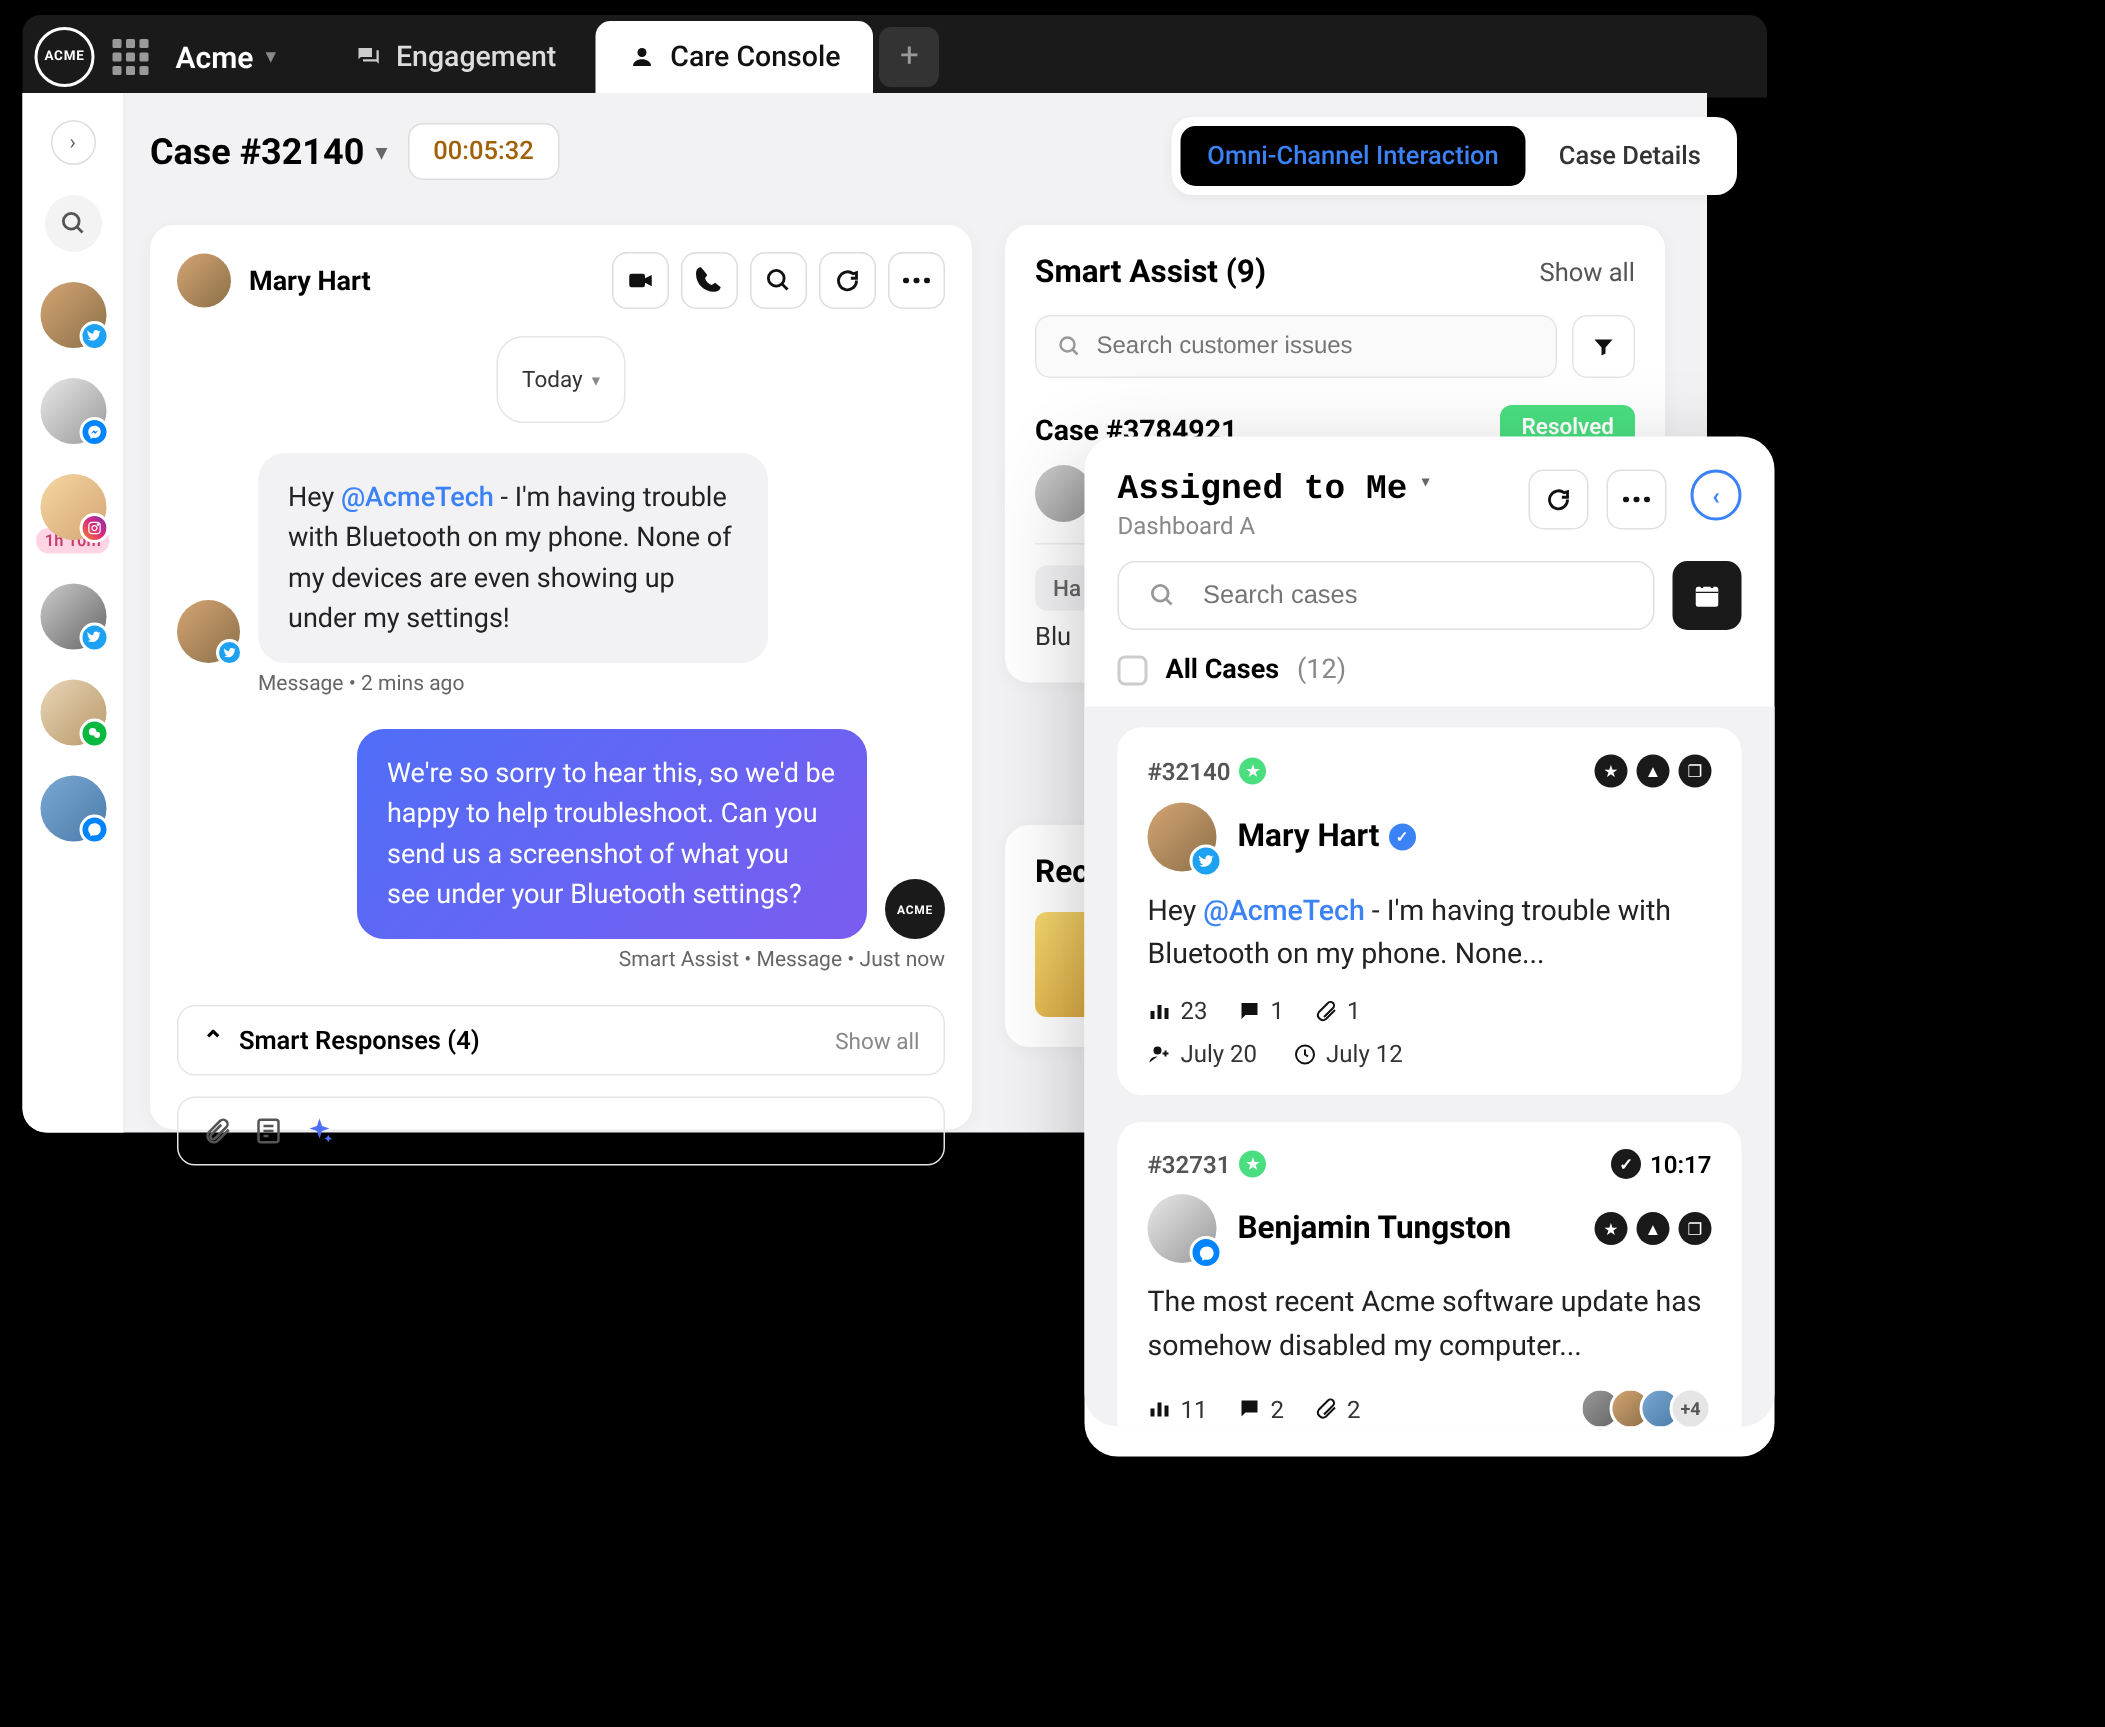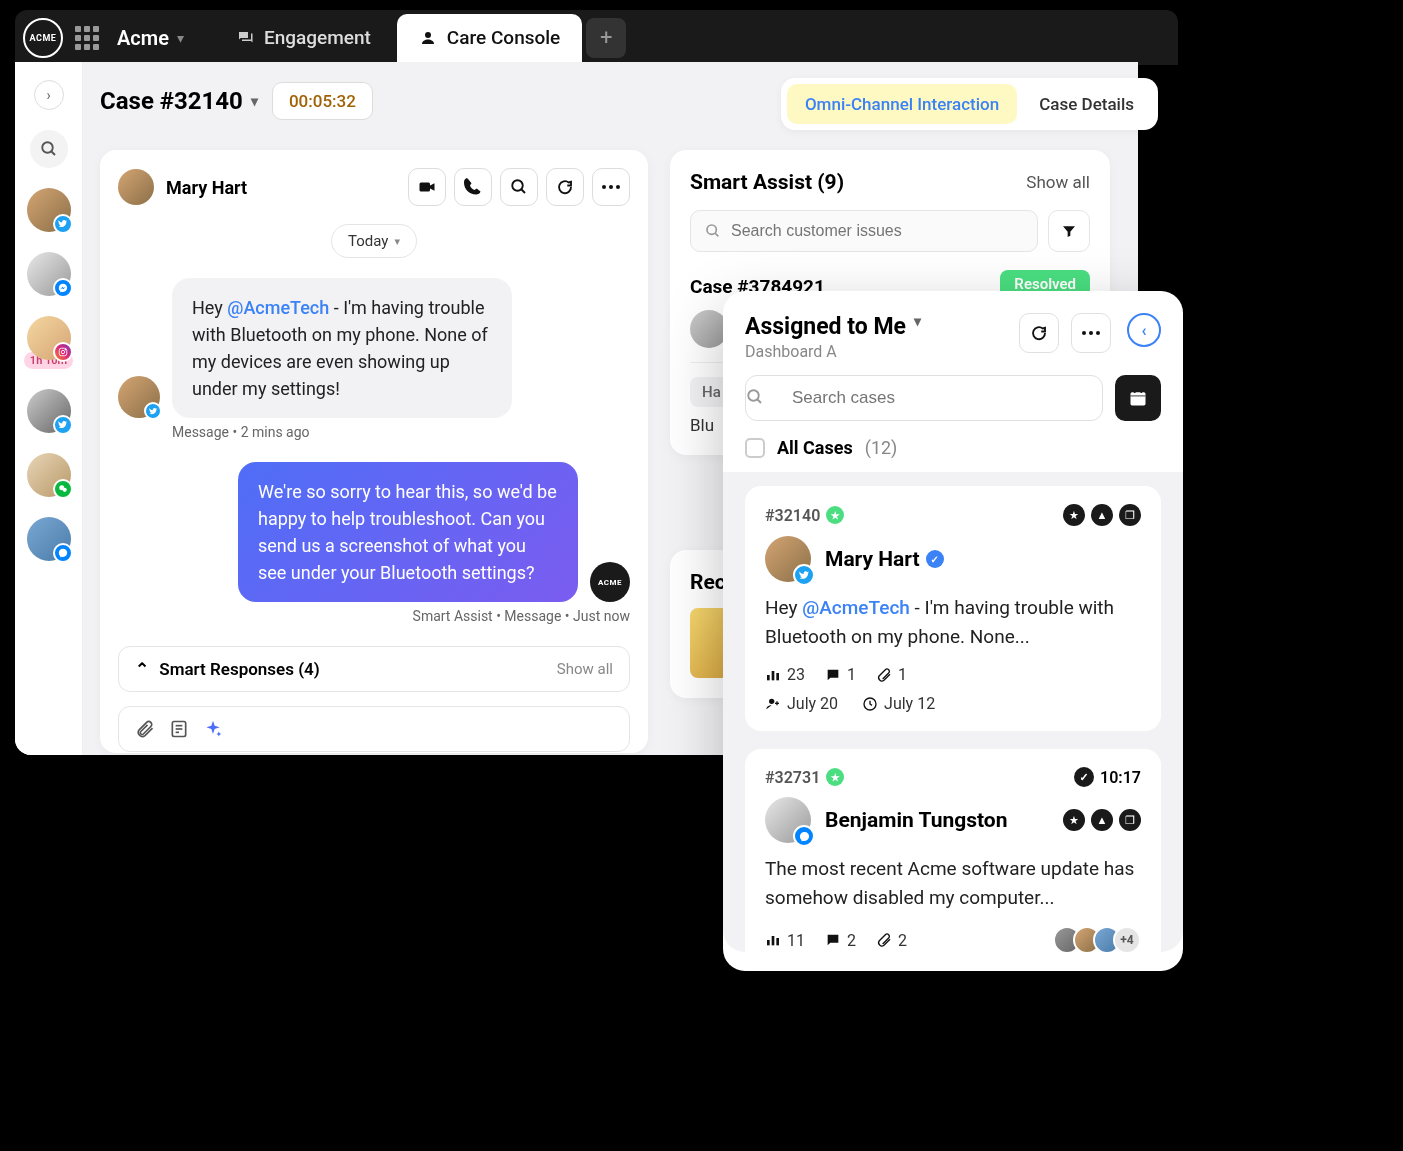--- a/index.html
+++ b/index.html
@@ -34,31 +34,31 @@
 .badge-ig { background: linear-gradient(45deg,#f58529,#dd2a7b,#8134af); }
 .badge-wc { background: #09B83E; }
 .time-badge { background: #ffd4e5; color: #c73e6a; font-size: 11px; font-weight: 600; padding: 2px 6px; border-radius: 10px; margin-top: -10px; }
 
 
 .header-row { position: absolute; top: 82px; left: 100px; display: flex; align-items: center; gap: 14px; }
 .case-title { font-size: 24px; font-weight: 700; display: flex; align-items: center; gap: 8px; cursor: pointer; }
 .timer { border: 1px solid #ddd; background: #fff; border-radius: 10px; padding: 8px 16px; font-size: 17px; font-weight: 500; color: #a16207; }
 .view-tabs { position: absolute; top: 78px; right: 245px; background: #fff; border-radius: 14px; padding: 6px; display: flex; gap: 4px; box-shadow: 0 2px 8px rgba(0,0,0,0.05); }
 .view-tab { padding: 10px 18px; border-radius: 10px; font-size: 17px; font-weight: 500; color: #333; cursor: pointer; }
-.view-tab.active { background: #fef9c3; color: #3b82f6; }
+.view-tab.active { background: #000000; color: #3b82f6; }
 
 
 .chat-panel { position: absolute; top: 150px; left: 100px; width: 548px; height: 603px; background: #fff; border-radius: 16px; padding: 18px; box-shadow: 0 2px 12px rgba(0,0,0,0.04); }
 .chat-head { display: flex; align-items: center; justify-content: space-between; margin-bottom: 18px; }
 .chat-user { display: flex; align-items: center; gap: 12px; }
 .chat-avatar { width: 36px; height: 36px; border-radius: 50%; background: linear-gradient(135deg,#d4a574,#8b6f47); }
 .chat-name { font-size: 18px; font-weight: 700; }
 .chat-actions { display: flex; gap: 8px; }
 .icon-btn { width: 38px; height: 38px; border: 1px solid #ddd; border-radius: 10px; display: flex; align-items: center; justify-content: center; cursor: pointer; background: #fff; }
-.date-pill { margin: 0 auto 20px; width: fit-content; border: 1px solid #e5e5e5; border-radius: 18px; padding: 7px 16px; font-size: 15px; color: #333; display: flex; align-items: center; gap: 6px; cursor: pointer; }
+.date-pill { margin: 0 auto 20px; width: fit-content; border: 1px solid #e5e5e5; border-radius: 18px; padding: 19px 16px; font-size: 15px; color: #333; display: flex; align-items: center; gap: 6px; cursor: pointer; }
 
 .msg-row { display: flex; gap: 12px; margin-bottom: 6px; }
 .msg-avatar { width: 42px; height: 42px; border-radius: 50%; background: linear-gradient(135deg,#d4a574,#8b6f47); align-self: flex-end; position: relative; flex-shrink: 0; }
 .msg-bubble { background: #f2f2f4; border-radius: 18px; padding: 16px 20px; font-size: 18px; line-height: 1.5; color: #222; max-width: 340px; }
 .mention { color: #3b82f6; font-weight: 500; }
 .msg-meta { font-size: 14px; color: #666; margin-left: 54px; margin-bottom: 22px; }
 
 .msg-row.out { justify-content: flex-end; }
 .msg-bubble.out { background: linear-gradient(135deg,#4f6ef7,#7b5cf0); color: #fff; max-width: 340px; }
 .msg-avatar.acme { width: 40px; height: 40px; background: #1a1a1a; color: #fff; font-size: 8px; font-weight: bold; display: flex; align-items: center; justify-content: center; letter-spacing: 0.5px; align-self: flex-end; }
@@ -93,26 +93,26 @@
 .blu-text { font-size: 17px; color: #333; }
 
 .rec-panel { position: absolute; top: 550px; left: 670px; width: 440px; background: #fff; border-radius: 16px; padding: 20px; box-shadow: 0 2px 12px rgba(0,0,0,0.04); }
 .rec-title { font-size: 21px; font-weight: 700; margin-bottom: 14px; }
 .rec-img { width: 58px; height: 70px; background: linear-gradient(135deg,#f5d76e,#d4a03c); border-radius: 8px; }
 
 
 .dash { position: absolute; top: 291px; left: 723px; width: 460px; height: 680px; background: #fff; border-radius: 22px; box-shadow: 0 20px 60px rgba(0,0,0,0.25); padding: 22px 0 0; }
 .dash-head { display: flex; align-items: flex-start; padding: 0 22px; gap: 12px; margin-bottom: 14px; }
 .dash-title-wrap { flex: 1; }
-.dash-title { font-size: 23px; font-weight: 700; display: flex; align-items: flex-start; gap: 8px; cursor: pointer; }
+.dash-title { font-size: 23px; font-weight: 700; display: flex; align-items: flex-start; gap: 8px; cursor: pointer; font-family: Liberation Mono, monospace; }
 .dash-sub { font-size: 16px; color: #888; margin-top: 2px; }
 .dash-btn { width: 40px; height: 40px; border: 1px solid #e0e0e0; border-radius: 10px; display: flex; align-items: center; justify-content: center; cursor: pointer; }
 .dash-collapse { width: 34px; height: 34px; border: 2px solid #3b82f6; border-radius: 50%; display: flex; align-items: center; justify-content: center; color: #3b82f6; cursor: pointer; font-weight: bold; margin-left: 4px; }
 .dash-search-row { display: flex; gap: 12px; padding: 0 22px; margin-bottom: 16px; }
-.dash-search { flex: 1; border: 1px solid #e0e0e0; border-radius: 12px; padding: 12px 0; display: flex; align-items: flex-start; gap: 28px; }
+.dash-search { flex: 1; border: 1px solid #e0e0e0; border-radius: 12px; padding: 12px 20px; display: flex; align-items: center; gap: 18px; }
 .dash-search input { border: none; outline: none; flex: 1; font-size: 17px; }
 .cal-btn { width: 46px; height: 46px; background: #1a1a1a; border-radius: 10px; display: flex; align-items: center; justify-content: center; cursor: pointer; }
 .all-cases { display: flex; align-items: center; gap: 12px; padding: 0 22px 14px; font-size: 18px; }
 .checkbox { width: 20px; height: 20px; border: 2px solid #ccc; border-radius: 5px; cursor: pointer; }
 .all-label { font-weight: 700; }
 .all-count { color: #888; }
 
 .dash-scroll { background: #f2f2f4; padding: 14px 22px; height: 480px; overflow: hidden; border-radius: 0 0 22px 22px; }
 .dcard { background: #fff; border-radius: 16px; padding: 18px 20px; margin-bottom: 18px; }
 .dcard-top { display: flex; justify-content: space-between; align-items: center; margin-bottom: 10px; }

